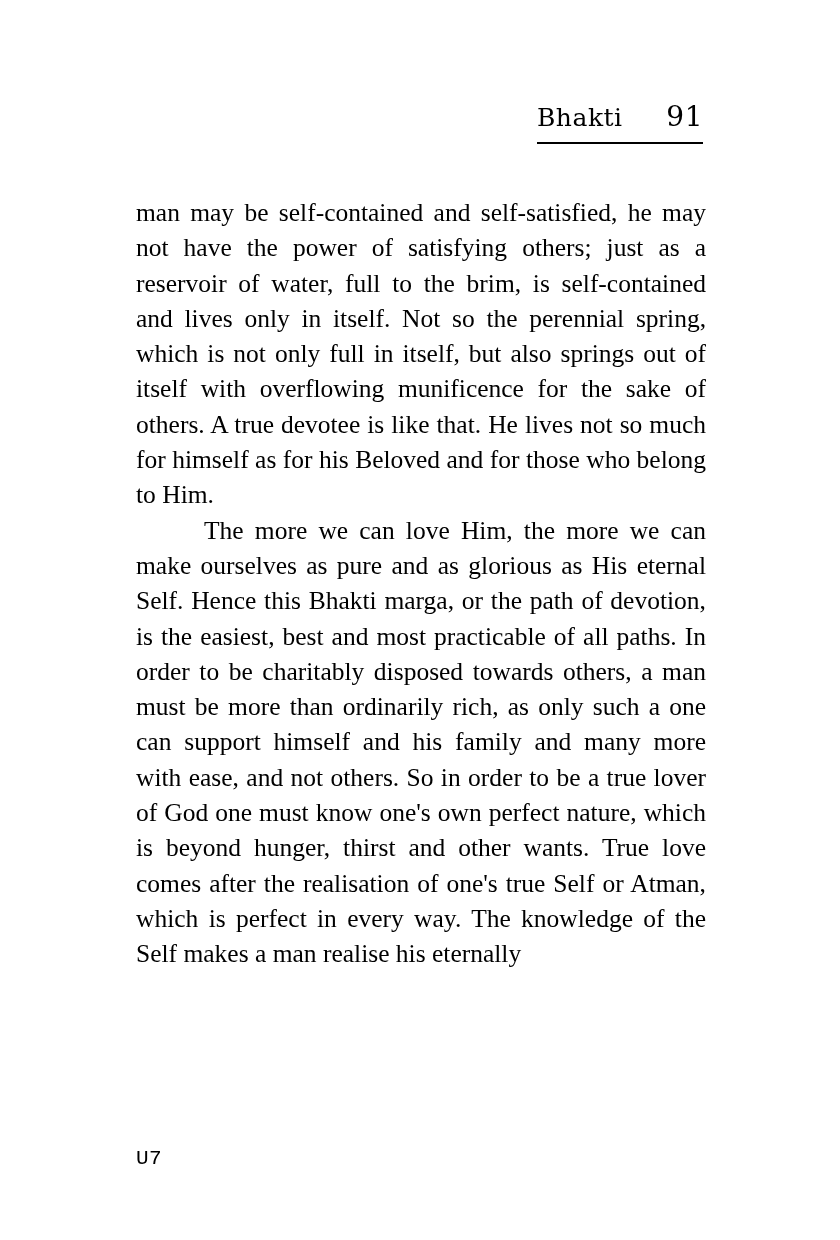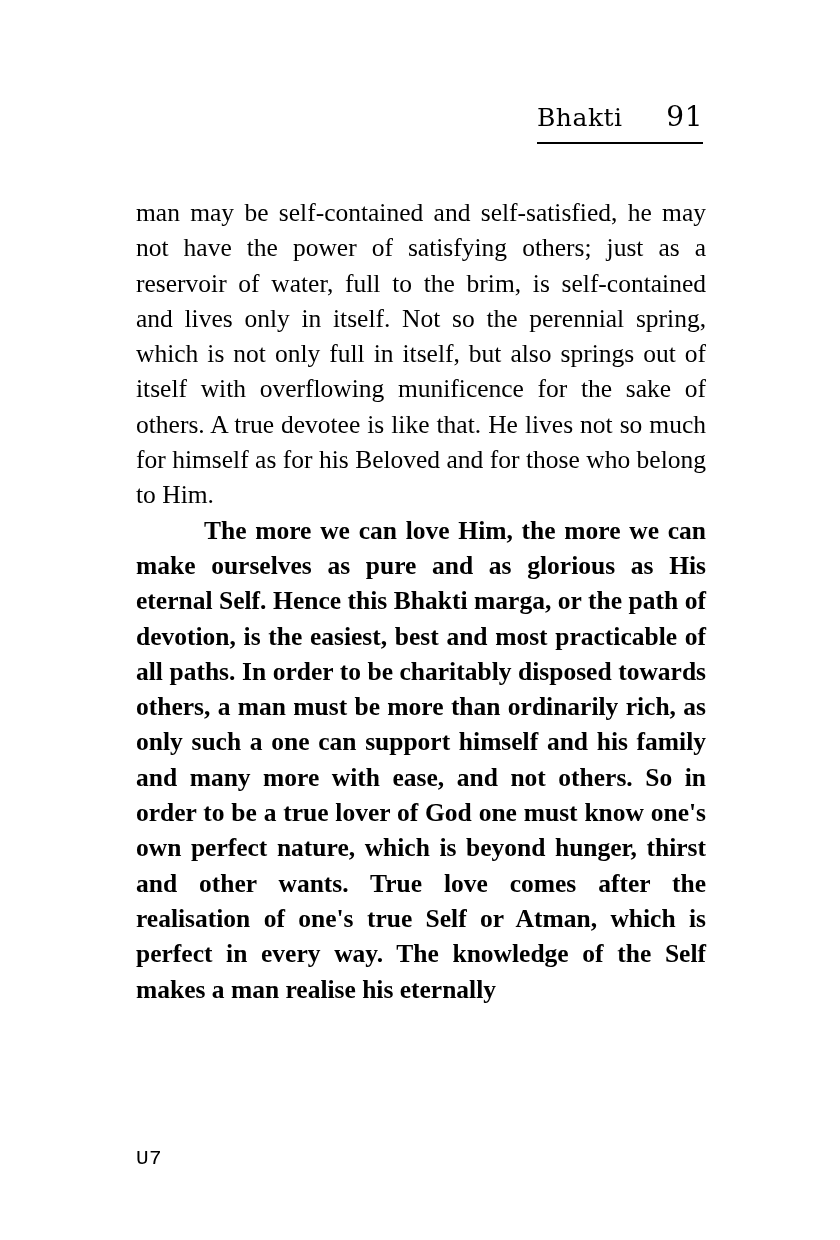--- a/index.html
+++ b/index.html
@@ -57,21 +57,20 @@
     line-height: 35.3px;
     text-align: justify;
     text-justify: inter-word;
     hyphens: none;
   }
   .para.first-block {
     text-indent: 0;
   }
   .para.indented {
     text-indent: 68px;
-    font-weight: bold;
   }
   .signature {
     position: absolute;
     left: 136px;
     top: 1147px;
     font-family: Liberation Mono, monospace;
     font-size: 21px;
     letter-spacing: 0.5px;
   }
 </style>

